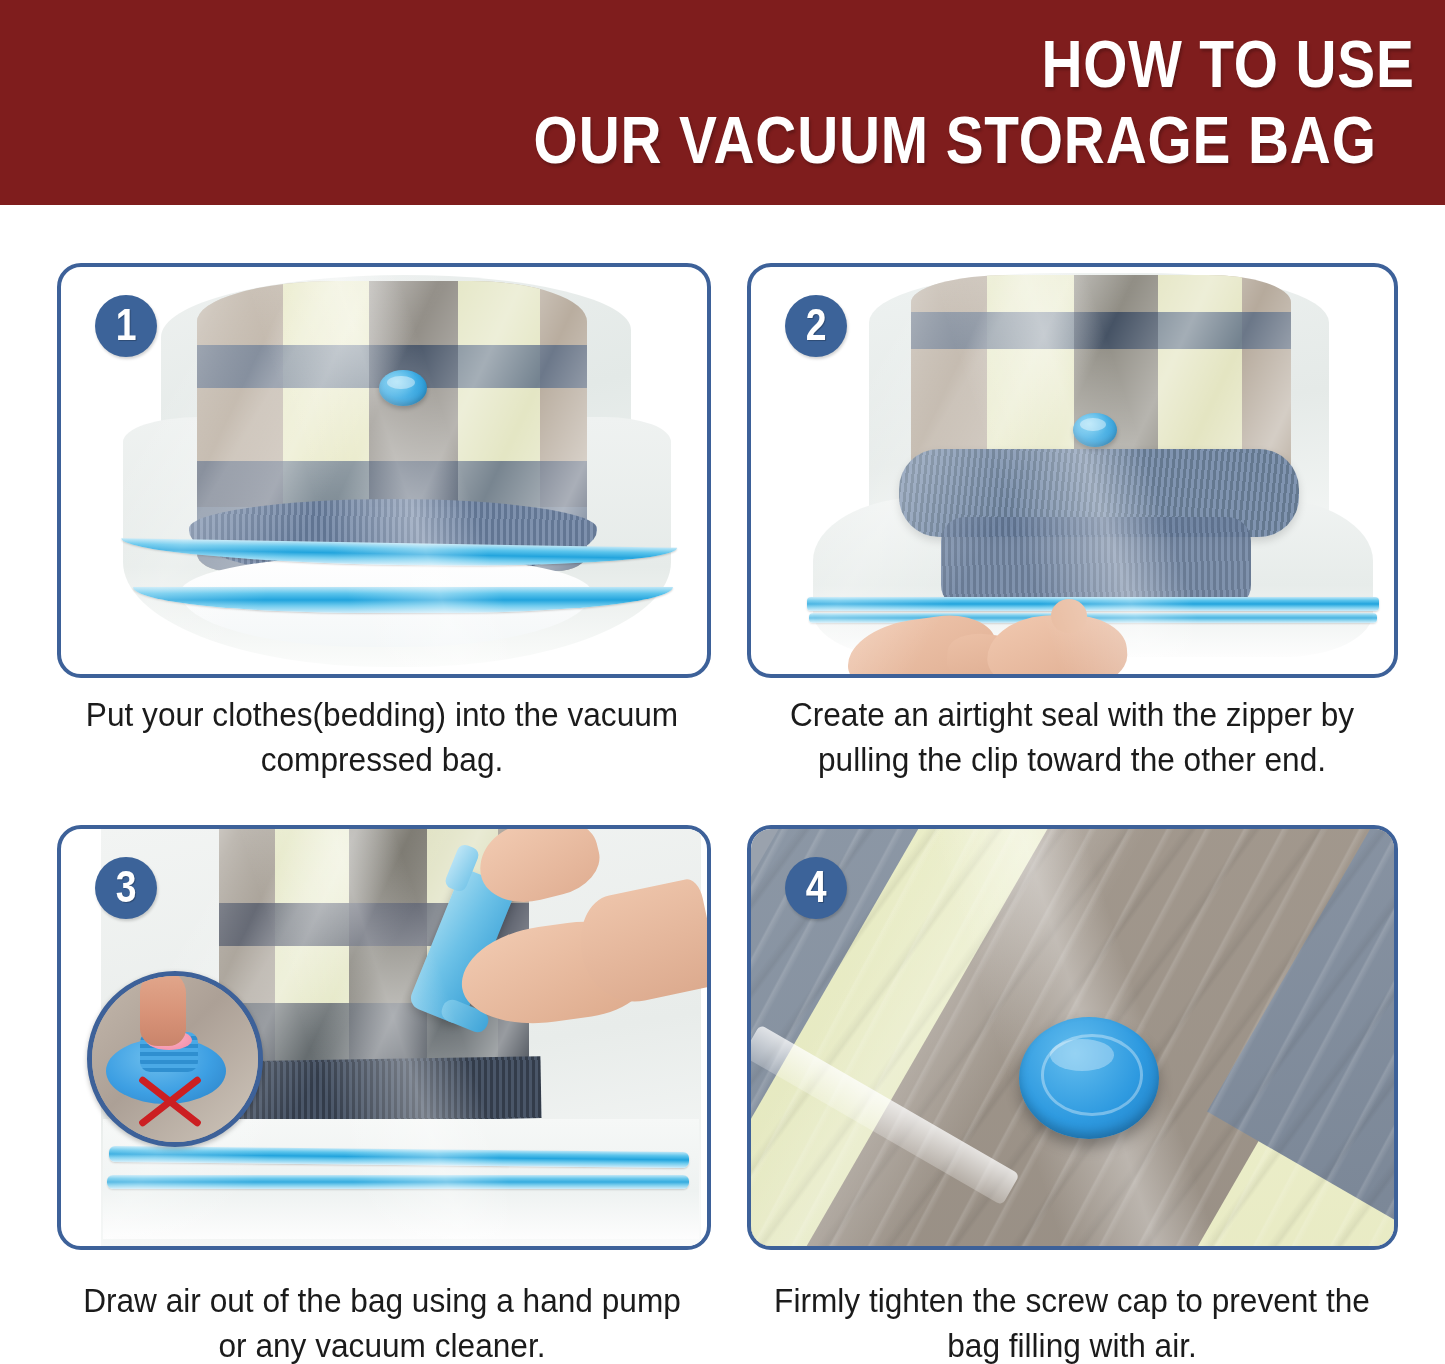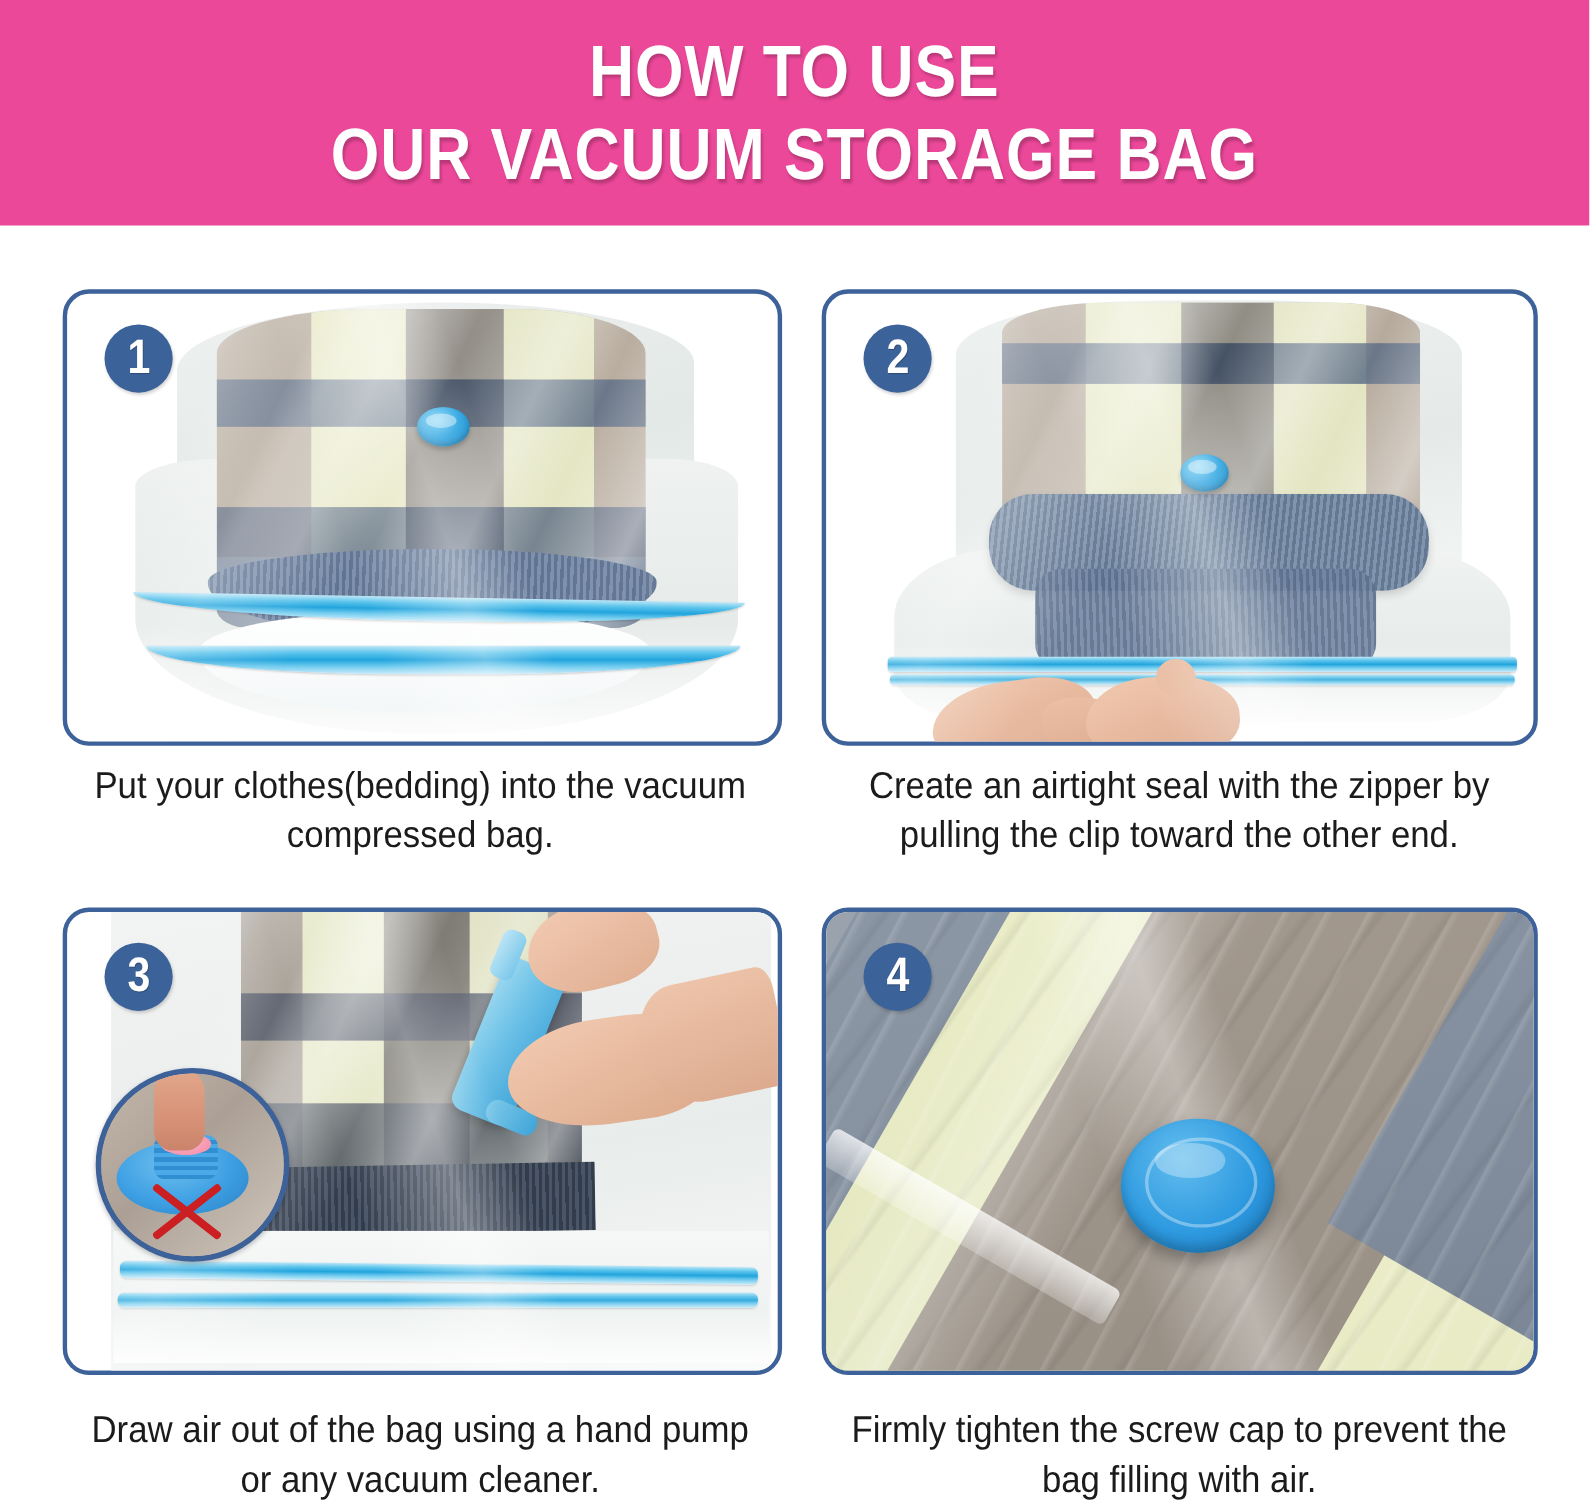--- a/index.html
+++ b/index.html
@@ -7,22 +7,22 @@
     width:1445px;height:1364px;
     background:#ffffff;
     font-family:"Liberation Sans", sans-serif;
     overflow:hidden;
     position:relative;
   }
 
   
   .banner{
     position:absolute;left:0;top:0;width:1445px;height:205px;
-    background:#ec4899;
-    display:flex;flex-direction:column;align-items:center;justify-content:center;
+    background:#7f1d1d;
+    display:flex;flex-direction:column;align-items:flex-end;justify-content:center;
     overflow:hidden;
   }
   .banner-line{
     color:#ffffff;
     font-family:"Liberation Sans Narrow","Liberation Sans",sans-serif;
     font-weight:bold;
     letter-spacing:1px;
     text-shadow:2px 3px 3px rgba(0,0,0,.22);
     line-height:1.03;
     transform:scaleX(.86);

